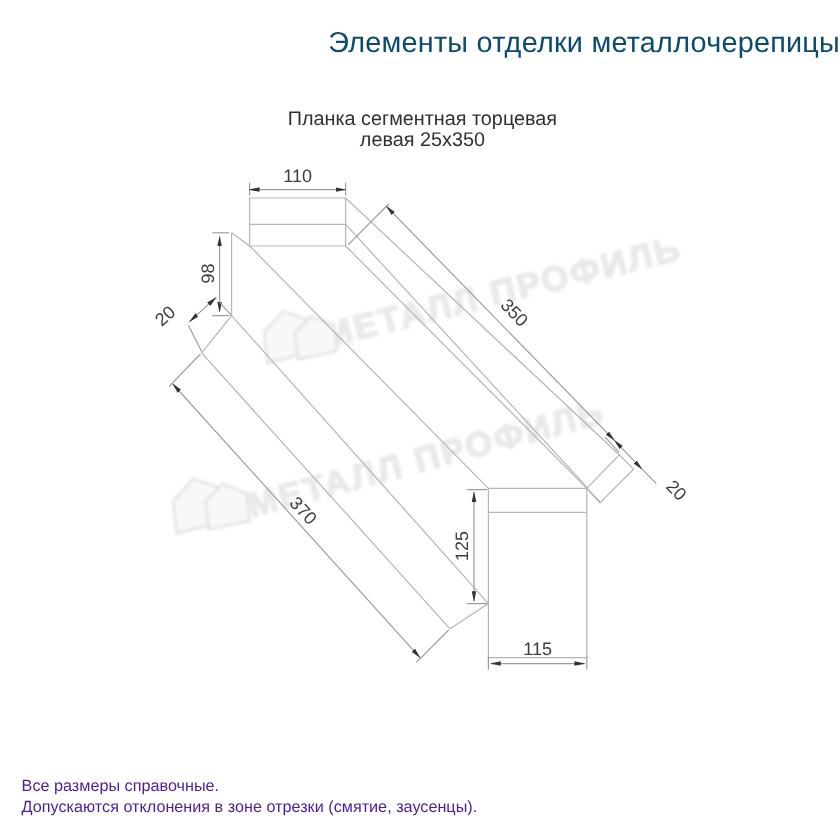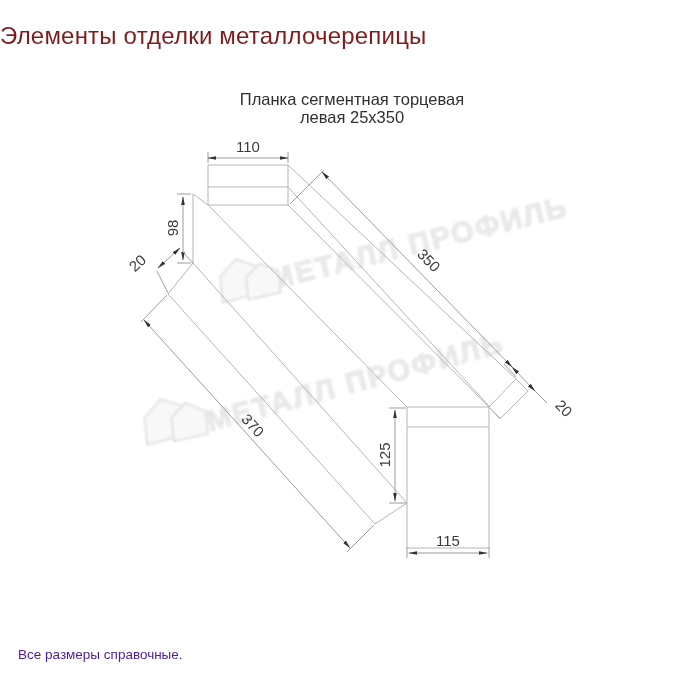--- a/index.html
+++ b/index.html
@@ -1,22 +1,22 @@
 <!DOCTYPE html>
 <html><head>
 <meta charset="utf-8">
 <style>
   html,body{margin:0;padding:0;}
   body{
     width:700px;height:700px;background:#ffffff;position:relative;overflow:hidden;
     font-family:"Liberation Sans", sans-serif;
   }
   .title{
-    position:absolute;left:0;top:22px;width:700px;text-align:left;
-    font-size:24px;color:#7f1d1d;letter-spacing:.2px;
+    position:absolute;left:0;top:22px;width:700px;text-align:right;
+    font-size:24px;color:#0c4a6e;letter-spacing:.2px;
   }
   .subtitle{
     position:absolute;left:0;top:90px;width:704px;text-align:center;
     font-size:16.5px;color:#303030;line-height:18px;
   }
   .footer{
     position:absolute;left:18px;width:660px;
     font-size:13.5px;color:#4c1d95;line-height:17.5px;
   }
   .footer{top:646px;}
@@ -161,13 +161,14 @@
     <path class="dim" d="M489,547 V558"></path>
     <path class="dim" d="M409,553 H487" marker-start="url(#arrS)" marker-end="url(#arrE)"></path>
     <g transform="translate(448,546)">
       <text class="dimtxt" text-anchor="middle">115</text>
     </g>
   </g>
 </svg>
 
 <div class="footer">
   <div>Все размеры справочные.</div>
+  <div>Допускаются отклонения в зоне отрезки (смятие, заусенцы).</div>
 </div>
 
 </body></html>

